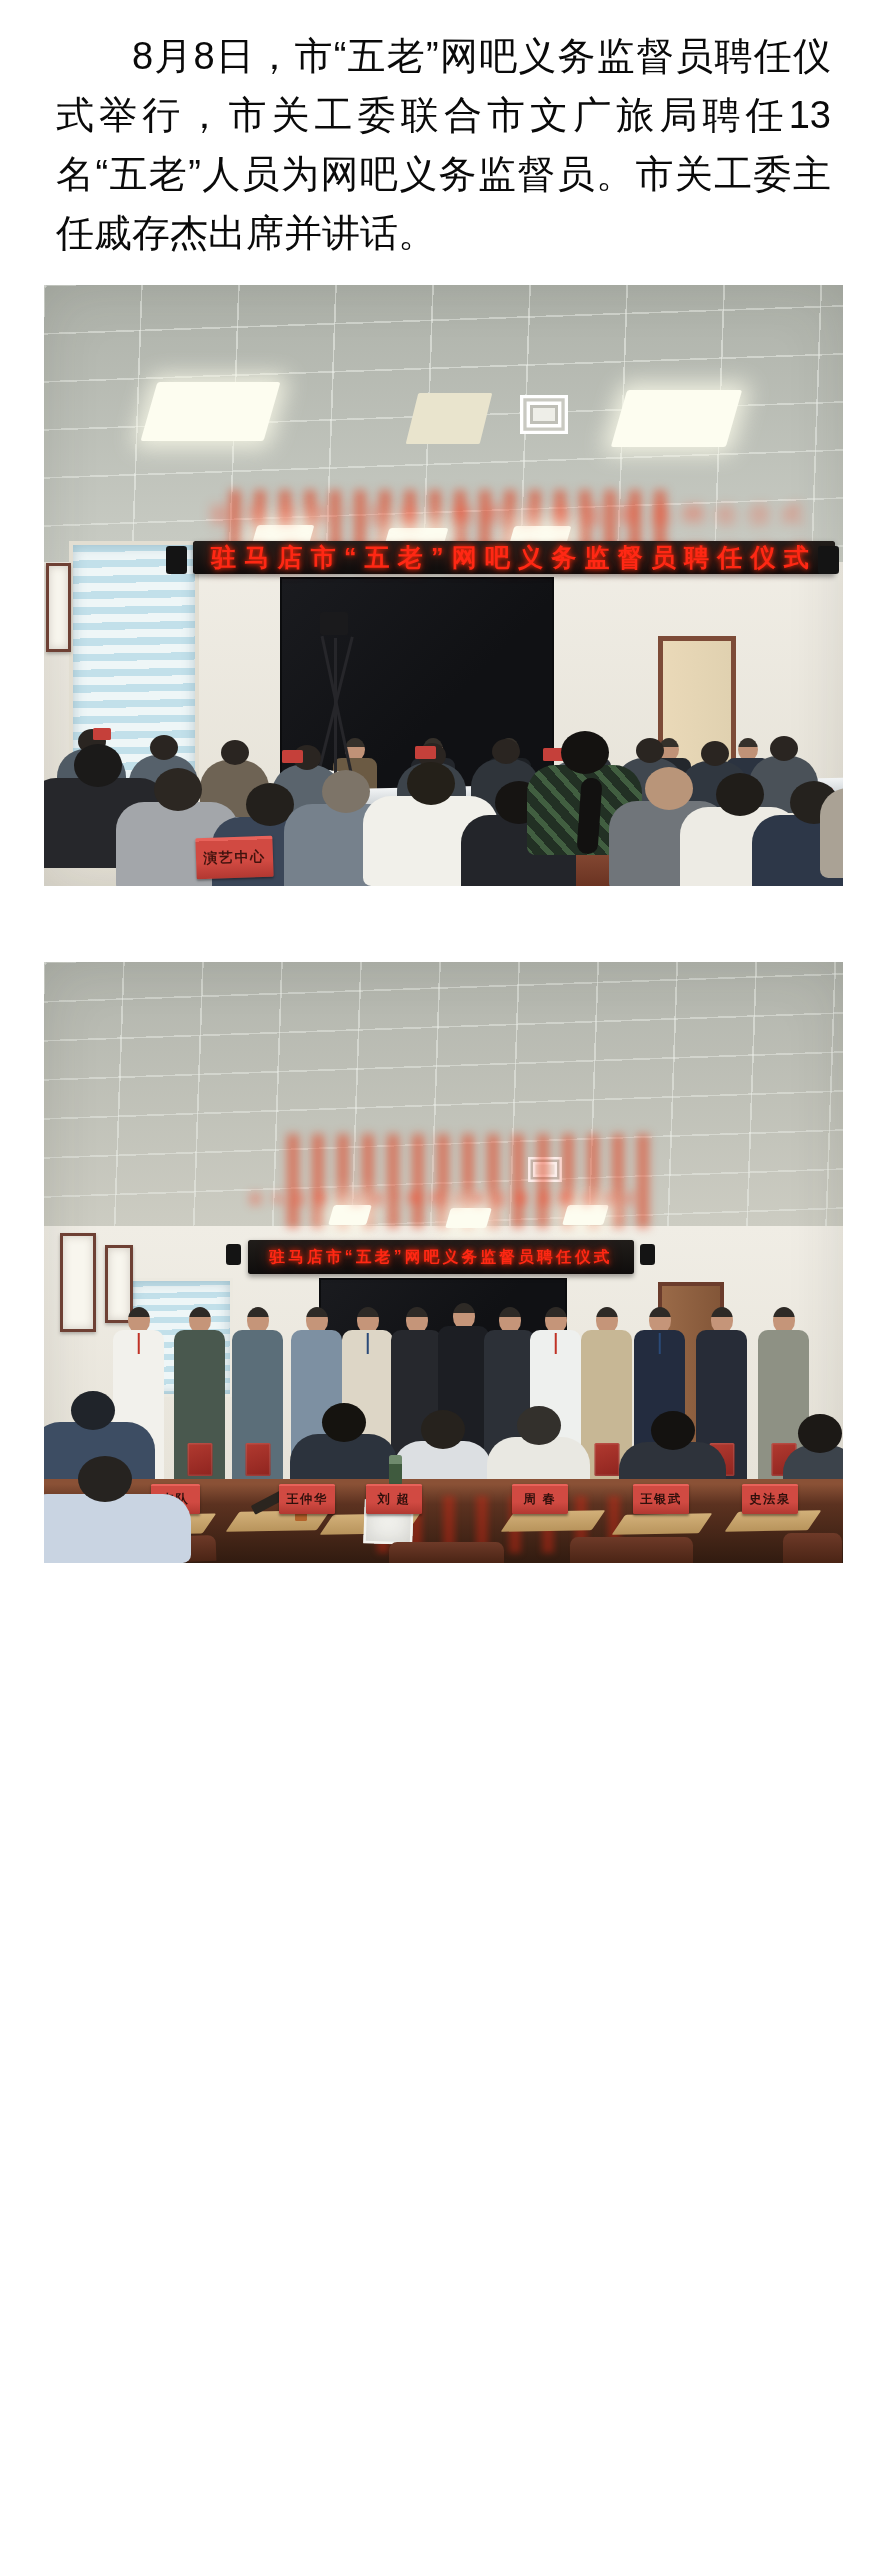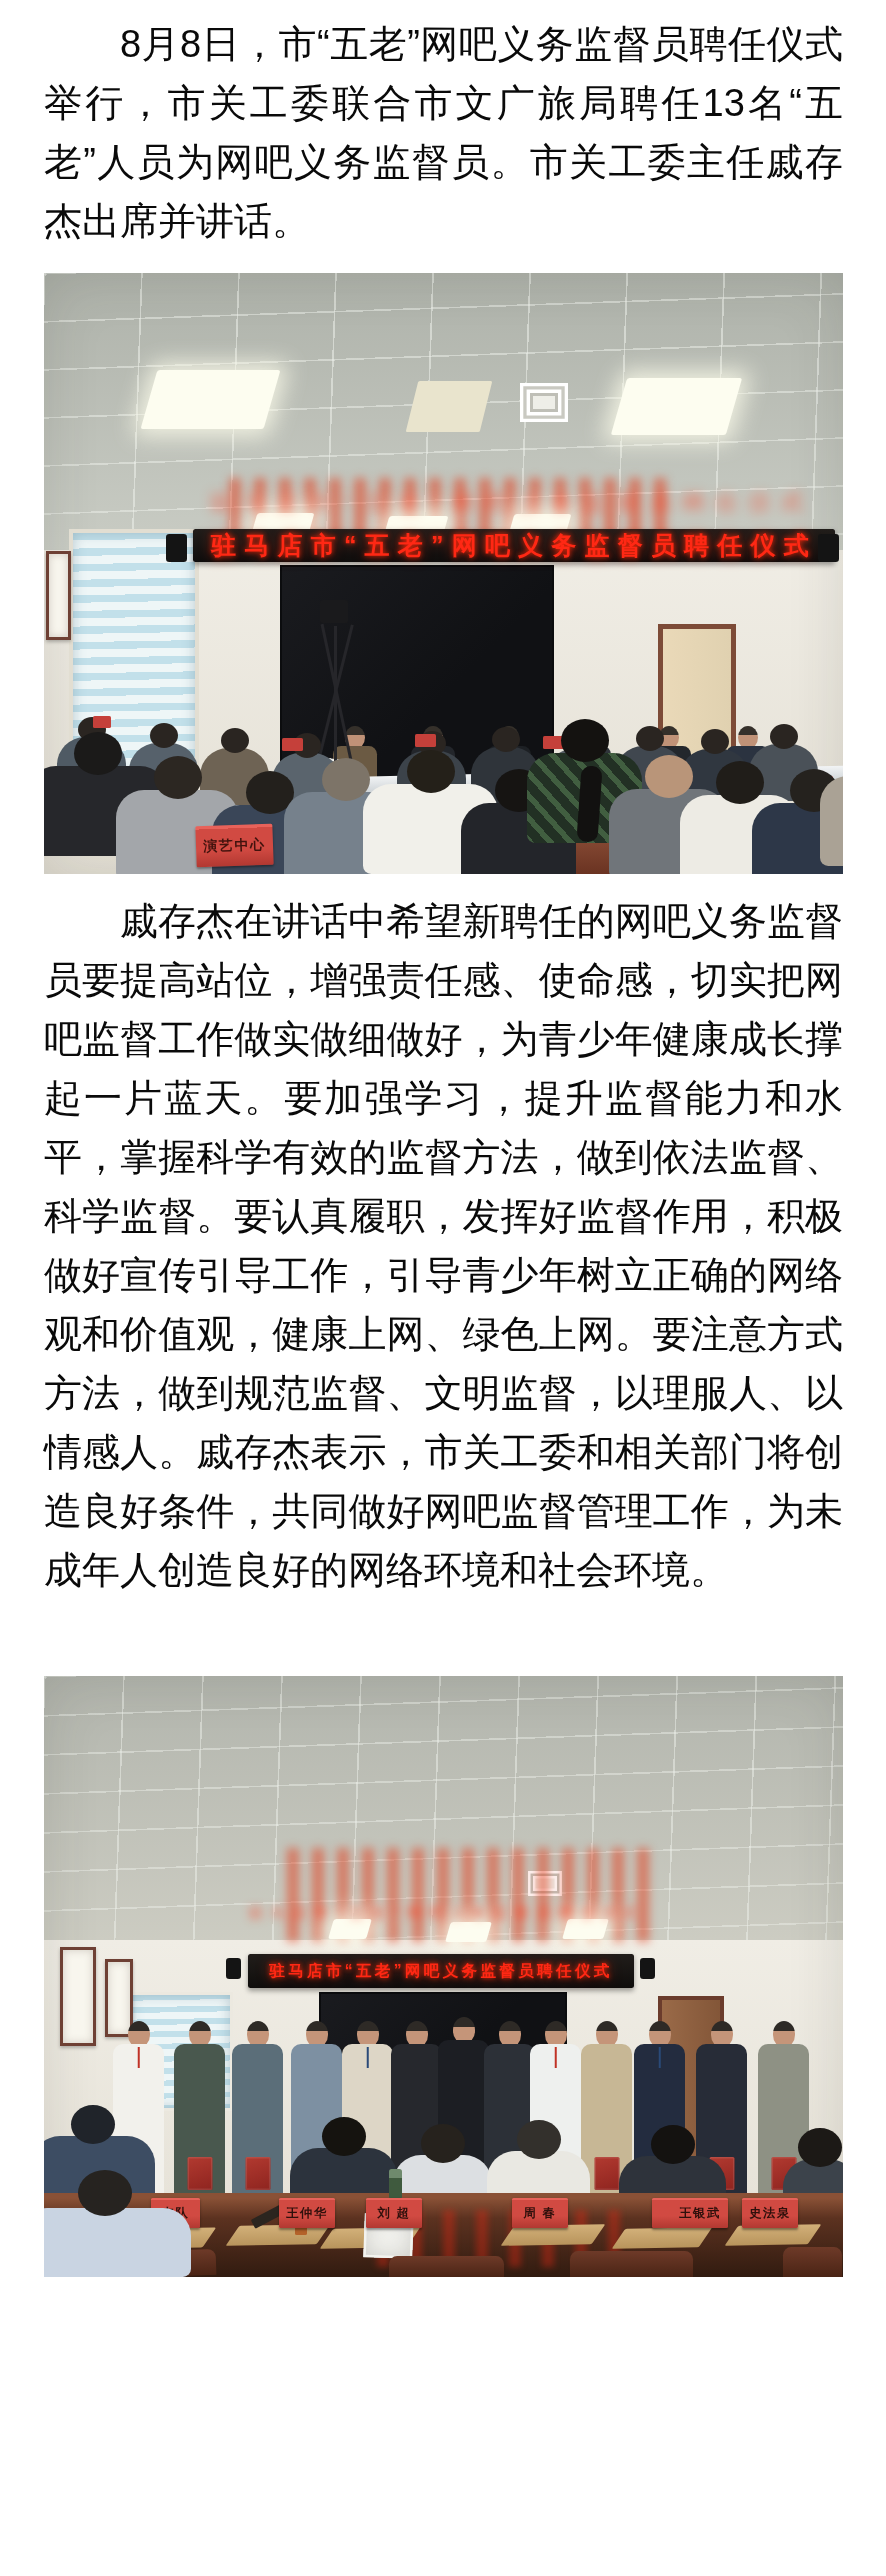--- a/index.html
+++ b/index.html
@@ -2,21 +2,21 @@
 <html style="font-size:13px"><head>
 <meta charset="utf-8">
 <style>
   html,body{margin:0;padding:0;background:#ffffff;}
   body{
     width:887px;box-sizing:border-box;margin:0 auto;
     padding:15px 44px 46px;min-height:2576px;
     font-family:"Liberation Sans","DejaVu Sans",sans-serif;
   }
   .para{
-    margin:0;color:#0a0a0a;
+    margin:12px;color:#0a0a0a;
     font-size:38px;line-height:59px;
     text-align:justify;text-indent:2em;
     letter-spacing:0;
   }
   .p2{margin-top:18px;}
   .p3{margin-top:15px;}
 
   
   figure.ph{
     position:relative;width:100%;height:601px;margin:0;
@@ -215,21 +215,21 @@
   .ph2 .env.e5{left:688px;top:549px;width:82px;}
   .ph2 .paper{left:320px;top:538px;width:49px;height:44px;transform:rotate(2deg);}
   .ph2 .obj.phn{left:207px;top:535px;width:36px;height:10px;background:#2b251f;transform:rotate(-28deg);border-radius:1.6px;}
   .ph2 .obj.org{left:251px;top:539px;width:11.5px;height:20px;background:#b4622a;border-radius:1.6px;}
   .ph2 .obj.cup{left:345px;top:493px;width:13px;height:30px;background:linear-gradient(180deg,#6f8a6d 0 30%,#3f5a3e 30%);border-radius:2.5px;}
   .ph2 .tent{top:522px;}
   .ph2 .tent.t0{left:107px;width:49px;}
   .ph2 .tent.t1{left:235px;}
   .ph2 .tent.t2{left:322px;}
   .ph2 .tent.t3{left:468px;}
-  .ph2 .tent.t4{left:608px;padding-left:20px;}
+  .ph2 .tent.t4{left:589px;}
   .ph2 .tent.t5{left:698px;text-align:right;}
   .ph2 .chr2.x1{left:49px;top:575px;width:123px;height:26px;transform:rotate(-2deg);}
   .ph2 .chr2.x2{left:345px;top:580px;width:115px;height:21.4px;}
   .ph2 .chr2.x3{left:526px;top:575px;width:123px;height:26px;}
   .ph2 .chr2.x4{left:739px;top:571px;width:59px;height:30px;}
   .ph2 .sit.front{left:-25px;top:532px;width:172px;height:69px;--c:#c9d4e2;--h:#262320;z-index:9;}
   .ph2 .sit.front .hd2{width:54px;height:46px;top:-38px;}
 </style>
 </head>
 <body>
@@ -363,21 +363,20 @@
     <div class="sit fg f9">
         <div class="hd2"></div>
       </div>
     <div class="sit fg f10">
         <div class="hd2"></div>
       </div>
     <div class="sit fg f11"></div>
     <div class="tent big">演艺中心</div>
   </figure>
 
-  <p class="para p2">戚存杰在讲话中希望新聘任的网吧义务监督员要提高站位，增强责任感、使命感，切实把网吧监督工作做实做细做好，为青少年健康成长撑起一片蓝天。要加强学习，提升监督能力和水平，掌握科学有效的监督方法，做到依法监督、科学监督。要认真履职，发挥好监督作用，积极做好宣传引导工作，引导青少年树立正确的网络观和价值观，健康上网、绿色上网。要注意方式方法，做到规范监督、文明监督，以理服人、以情感人。戚存杰表示，市关工委和相关部门将创造良好条件，共同做好网吧监督管理工作，为未成年人创造良好的网络环境和社会环境。</p>
 
   <figure class="ph ph2">
     <div class="ceil"></div>
     <div class="wall"></div>
     <div class="vent"></div>
     <div class="glow"></div>
     <div class="lt a"></div>
     <div class="lt b"></div>
     <div class="lt c"></div>
     <div class="reflect">驻马店市“五老”网吧义务监督员聘任仪式</div>

